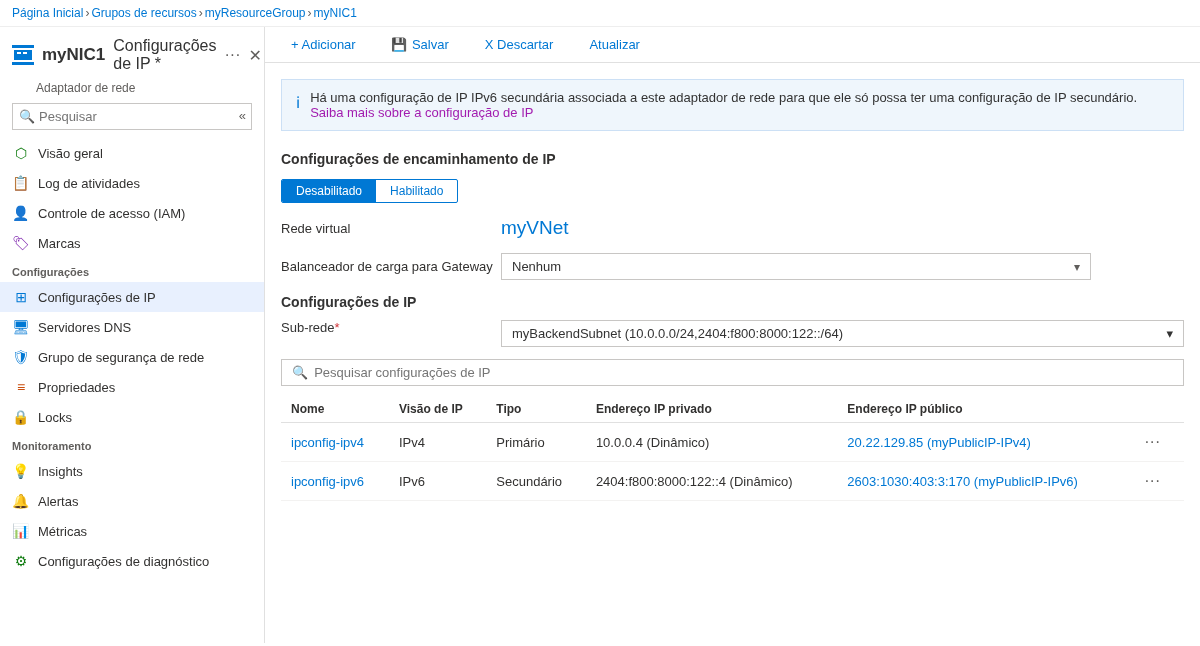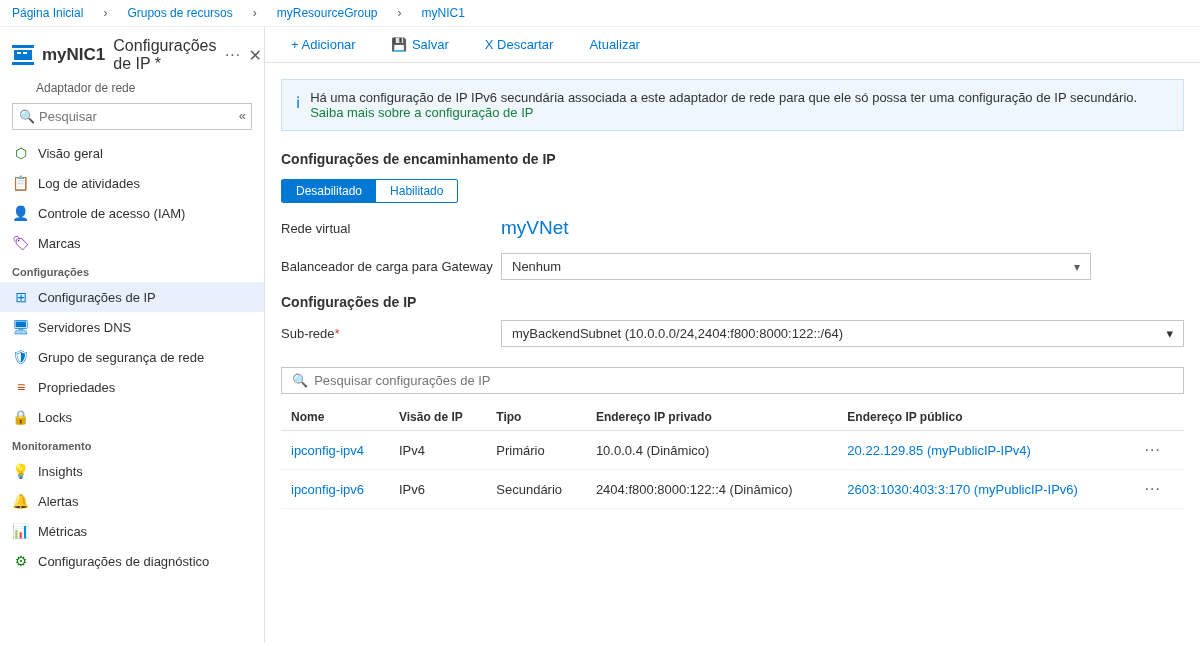--- a/index.html
+++ b/index.html
@@ -1,18 +1,18 @@
 <!DOCTYPE html>
 <html><head>
   <meta charset="utf-8">
   <style>
     * { box-sizing: border-box; margin: 0; padding: 0; }
     body { font-family: 'Segoe UI', Arial, sans-serif; font-size: 13px; color: #333; background: #fff; overflow: hidden; }
 
-    .breadcrumb { font-size: 12px; color: #0078d4; padding: 6px 12px; display: flex; align-items: center; gap: 20px; border-bottom: 1px solid #eee; }
+    .breadcrumb { font-size: 12px; color: #0078d4; padding: 6px 12px; display: flex; align-items: center; gap: 2px; border-bottom: 1px solid #eee; }
     .breadcrumb span { color: #605e5c; }
     .breadcrumb a { color: #0078d4; text-decoration: none; }
 
     .main-layout { display: flex; height: calc(646px - 30px); }
 
     
     .sidebar { width: 265px; min-width: 265px; border-right: 1px solid #e0e0e0; overflow-y: auto; background: #fff; }
     .sidebar-header { padding: 10px 12px 8px; display: flex; align-items: center; gap: 8px; }
     .sidebar-subtitle { font-size: 12px; color: #605e5c; padding-left: 36px; padding-bottom: 8px; }
 
@@ -28,41 +28,41 @@
     
     .content { flex: 1; overflow-y: auto; padding: 0; }
 
     .toolbar { display: flex; align-items: center; gap: 16px; padding: 6px 16px; border-bottom: 1px solid #e0e0e0; }
     .toolbar-btn { display: flex; align-items: center; gap: 4px; padding: 4px 10px; background: none; border: none; cursor: pointer; font-size: 13px; color: #0078d4; }
 
     .content-body { padding: 16px; }
 
     .info-banner { background: #eff6fc; border: 1px solid #cce0f5; padding: 10px 14px; display: flex; align-items: flex-start; gap: 10px; margin-bottom: 20px; font-size: 13px; }
     .info-banner .info-icon { color: #0078d4; font-size: 16px; margin-top: 1px; flex-shrink: 0; }
-    .info-banner a { color: #15803d; text-decoration: none; margin-top: 30px; }
+    .info-banner a { color: #a21caf; text-decoration: none; margin-top: 30px; }
 
     .section-title { font-size: 14px; font-weight: 600; color: #323130; margin-bottom: 12px; }
 
     .form-row { display: flex; align-items: center; margin-bottom: 14px; }
     .form-label { width: 220px; font-size: 13px; color: #323130; }
     .form-value { flex: 1; display: flex; align-items: center; }
 
     .toggle-group { display: flex; border: 1px solid #0078d4; border-radius: 2px; overflow: hidden; }
     .toggle-btn { padding: 4px 14px; font-size: 12px; background: none; border: none; cursor: pointer; color: #0078d4; }
     .toggle-btn.active { background: #0078d4; color: #fff; }
 
     .link-value { color: #0078d4; text-decoration: none; font-size: 19px; cursor: pointer; }
 
     .dropdown-select { display: flex; align-items: center; border: 1px solid #c8c6c4; padding: 5px 10px; min-width: 400px; cursor: pointer; font-size: 13px; justify-content: space-between; }
     .dropdown-select .chev { color: #605e5c; font-size: 12px; }
 
     .ip-section { margin-top: 8px; }
     .ip-section-title { font-size: 14px; font-weight: 600; margin-bottom: 10px; }
 
-    .subnet-row { display: flex; align-items: center; margin-bottom: 20px; }
+    .subnet-row { display: flex; align-items: flex-start; margin-bottom: 12px; }
     .subnet-label { width: 220px; font-size: 13px; }
     .subnet-label .required { color: #d13438; }
     .subnet-dropdown { display: flex; align-items: center; border: 1px solid #c8c6c4; padding: 5px 10px; flex: 1; cursor: pointer; font-size: 13px; justify-content: space-between; }
 
     .search-ip { display: flex; align-items: center; border: 1px solid #c8c6c4; padding: 5px 10px; margin-bottom: 10px; }
     .search-ip input { border: none; outline: none; font-size: 13px; width: 100%; margin-left: 6px; }
 
     table { width: 100%; border-collapse: collapse; font-size: 13px; }
     thead th { text-align: left; padding: 6px 10px; border-bottom: 1px solid #e0e0e0; font-weight: 600; color: #323130; font-size: 12px; }
     tbody tr { border-bottom: 1px solid #f3f2f1; }

